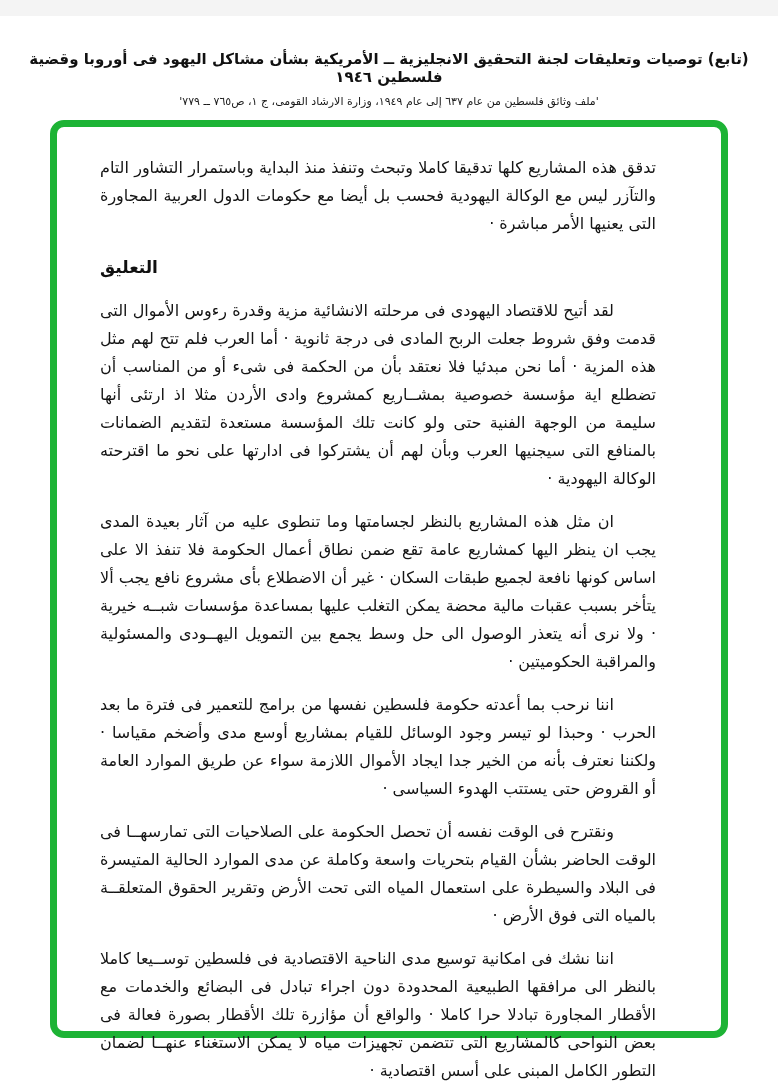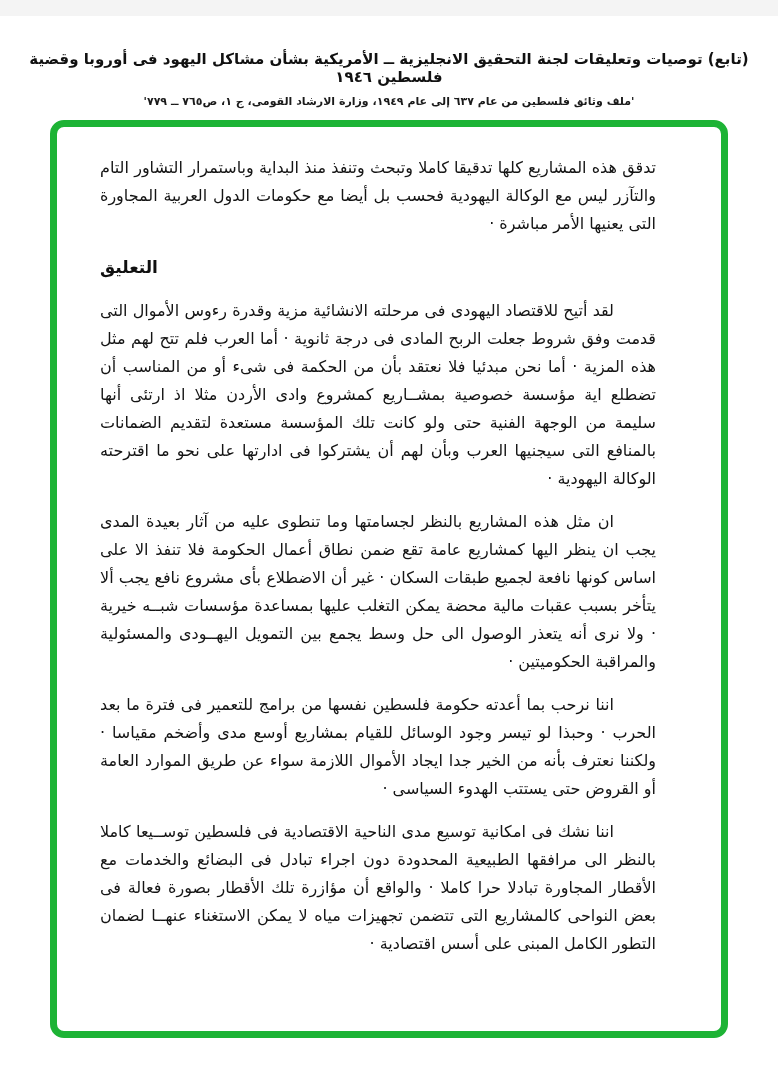--- a/index.html
+++ b/index.html
@@ -24,21 +24,21 @@
   }
   .header-line1 {
     font-size: 15px;
     font-weight: bold;
     letter-spacing: 0;
     color: #111111;
   }
   .header-line2 {
     margin-top: 9px;
     font-size: 11px;
-    font-weight: bold;
+    font-weight: normal;
     color: #1a1a1a;
   }
   .green-frame {
     position: absolute;
     left: 50px;
     top: 104px;
     width: 678px;
     height: 918px;
     border: 7px solid #1db335;
     border-radius: 14px;
@@ -98,18 +98,19 @@
     <p>تدقق هذه المشاريع كلها تدقيقا كاملا وتبحث وتنفذ منذ البداية وباستمرار التشاور التام والتآزر ليس مع الوكالة اليهودية فحسب بل أيضا مع حكومات الدول العربية المجاورة التى يعنيها الأمر مباشرة ·</p>
 
     <div class="section-heading">التعليق</div>
 
     <p class="indent">لقد أتيح للاقتصاد اليهودى فى مرحلته الانشائية مزية وقدرة رءوس الأموال التى قدمت وفق شروط جعلت الربح المادى فى درجة ثانوية · أما العرب فلم تتح لهم مثل هذه المزية · أما نحن مبدئيا فلا نعتقد بأن من الحكمة فى شىء أو من المناسب أن تضطلع اية مؤسسة خصوصية بمشــاريع كمشروع وادى الأردن مثلا اذ ارتئى أنها سليمة من الوجهة الفنية حتى ولو كانت تلك المؤسسة مستعدة لتقديم الضمانات بالمنافع التى سيجنيها العرب وبأن لهم أن يشتركوا فى ادارتها على نحو ما اقترحته الوكالة اليهودية ·</p>
 
     <p class="indent">ان مثل هذه المشاريع بالنظر لجسامتها وما تنطوى عليه من آثار بعيدة المدى يجب ان ينظر اليها كمشاريع عامة تقع ضمن نطاق أعمال الحكومة فلا تنفذ الا على اساس كونها نافعة لجميع طبقات السكان · غير أن الاضطلاع بأى مشروع نافع يجب ألا يتأخر بسبب عقبات مالية محضة يمكن التغلب عليها بمساعدة مؤسسات شبــه خيرية · ولا نرى أنه يتعذر الوصول الى حل وسط يجمع بين التمويل اليهــودى والمسئولية والمراقبة الحكوميتين ·</p>
 
     <p class="indent">اننا نرحب بما أعدته حكومة فلسطين نفسها من برامج للتعمير فى فترة ما بعد الحرب · وحبذا لو تيسر وجود الوسائل للقيام بمشاريع أوسع مدى وأضخم مقياسا · ولكننا نعترف بأنه من الخير جدا ايجاد الأموال اللازمة سواء عن طريق الموارد العامة أو القروض حتى يستتب الهدوء السياسى ·</p>
 
+    <p class="indent">ونقترح فى الوقت نفسه أن تحصل الحكومة على الصلاحيات التى تمارسهــا فى الوقت الحاضر بشأن القيام بتحريات واسعة وكاملة عن مدى الموارد الحالية المتيسرة فى البلاد والسيطرة على استعمال المياه التى تحت الأرض وتقرير الحقوق المتعلقــة بالمياه التى فوق الأرض ·</p>
 
     <p class="indent">اننا نشك فى امكانية توسيع مدى الناحية الاقتصادية فى فلسطين توســيعا كاملا بالنظر الى مرافقها الطبيعية المحدودة دون اجراء تبادل فى البضائع والخدمات مع الأقطار المجاورة تبادلا حرا كاملا · والواقع أن مؤازرة تلك الأقطار بصورة فعالة فى بعض النواحى كالمشاريع التى تتضمن تجهيزات مياه لا يمكن الاستغناء عنهــا لضمان التطور الكامل المبنى على أسس اقتصادية ·</p>
   </div>
 
 
 </div>
 
 </body></html>

